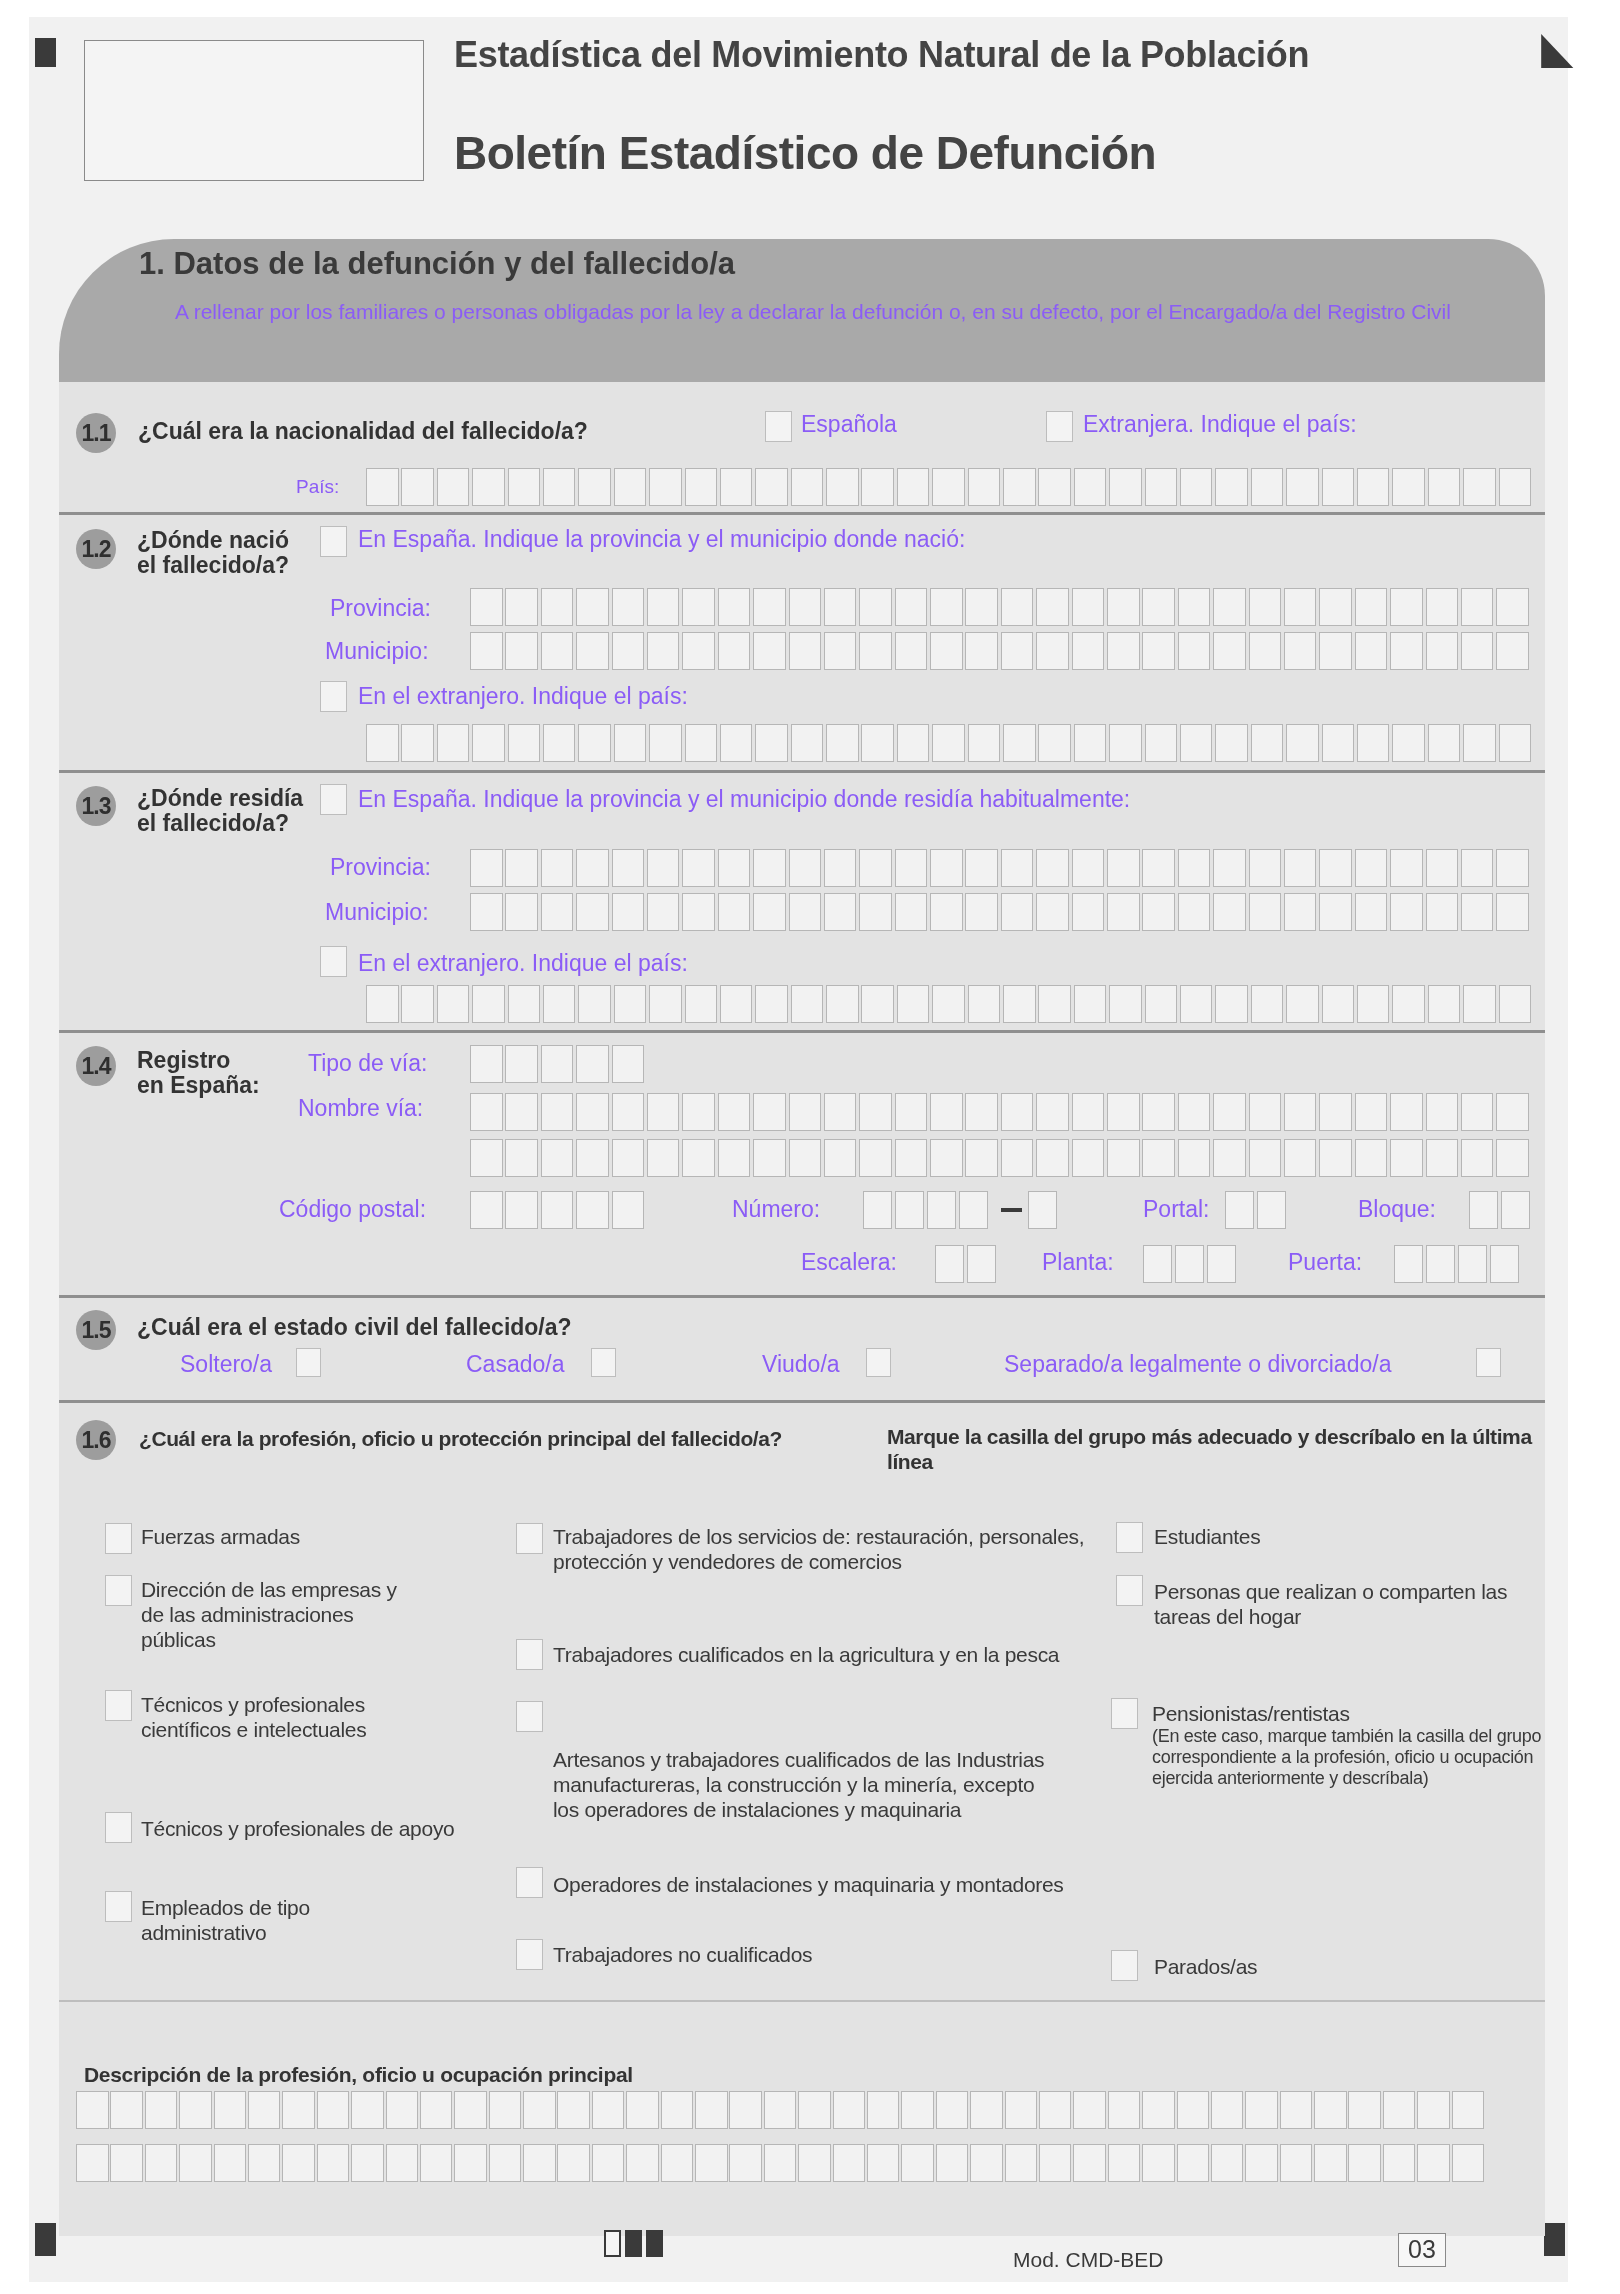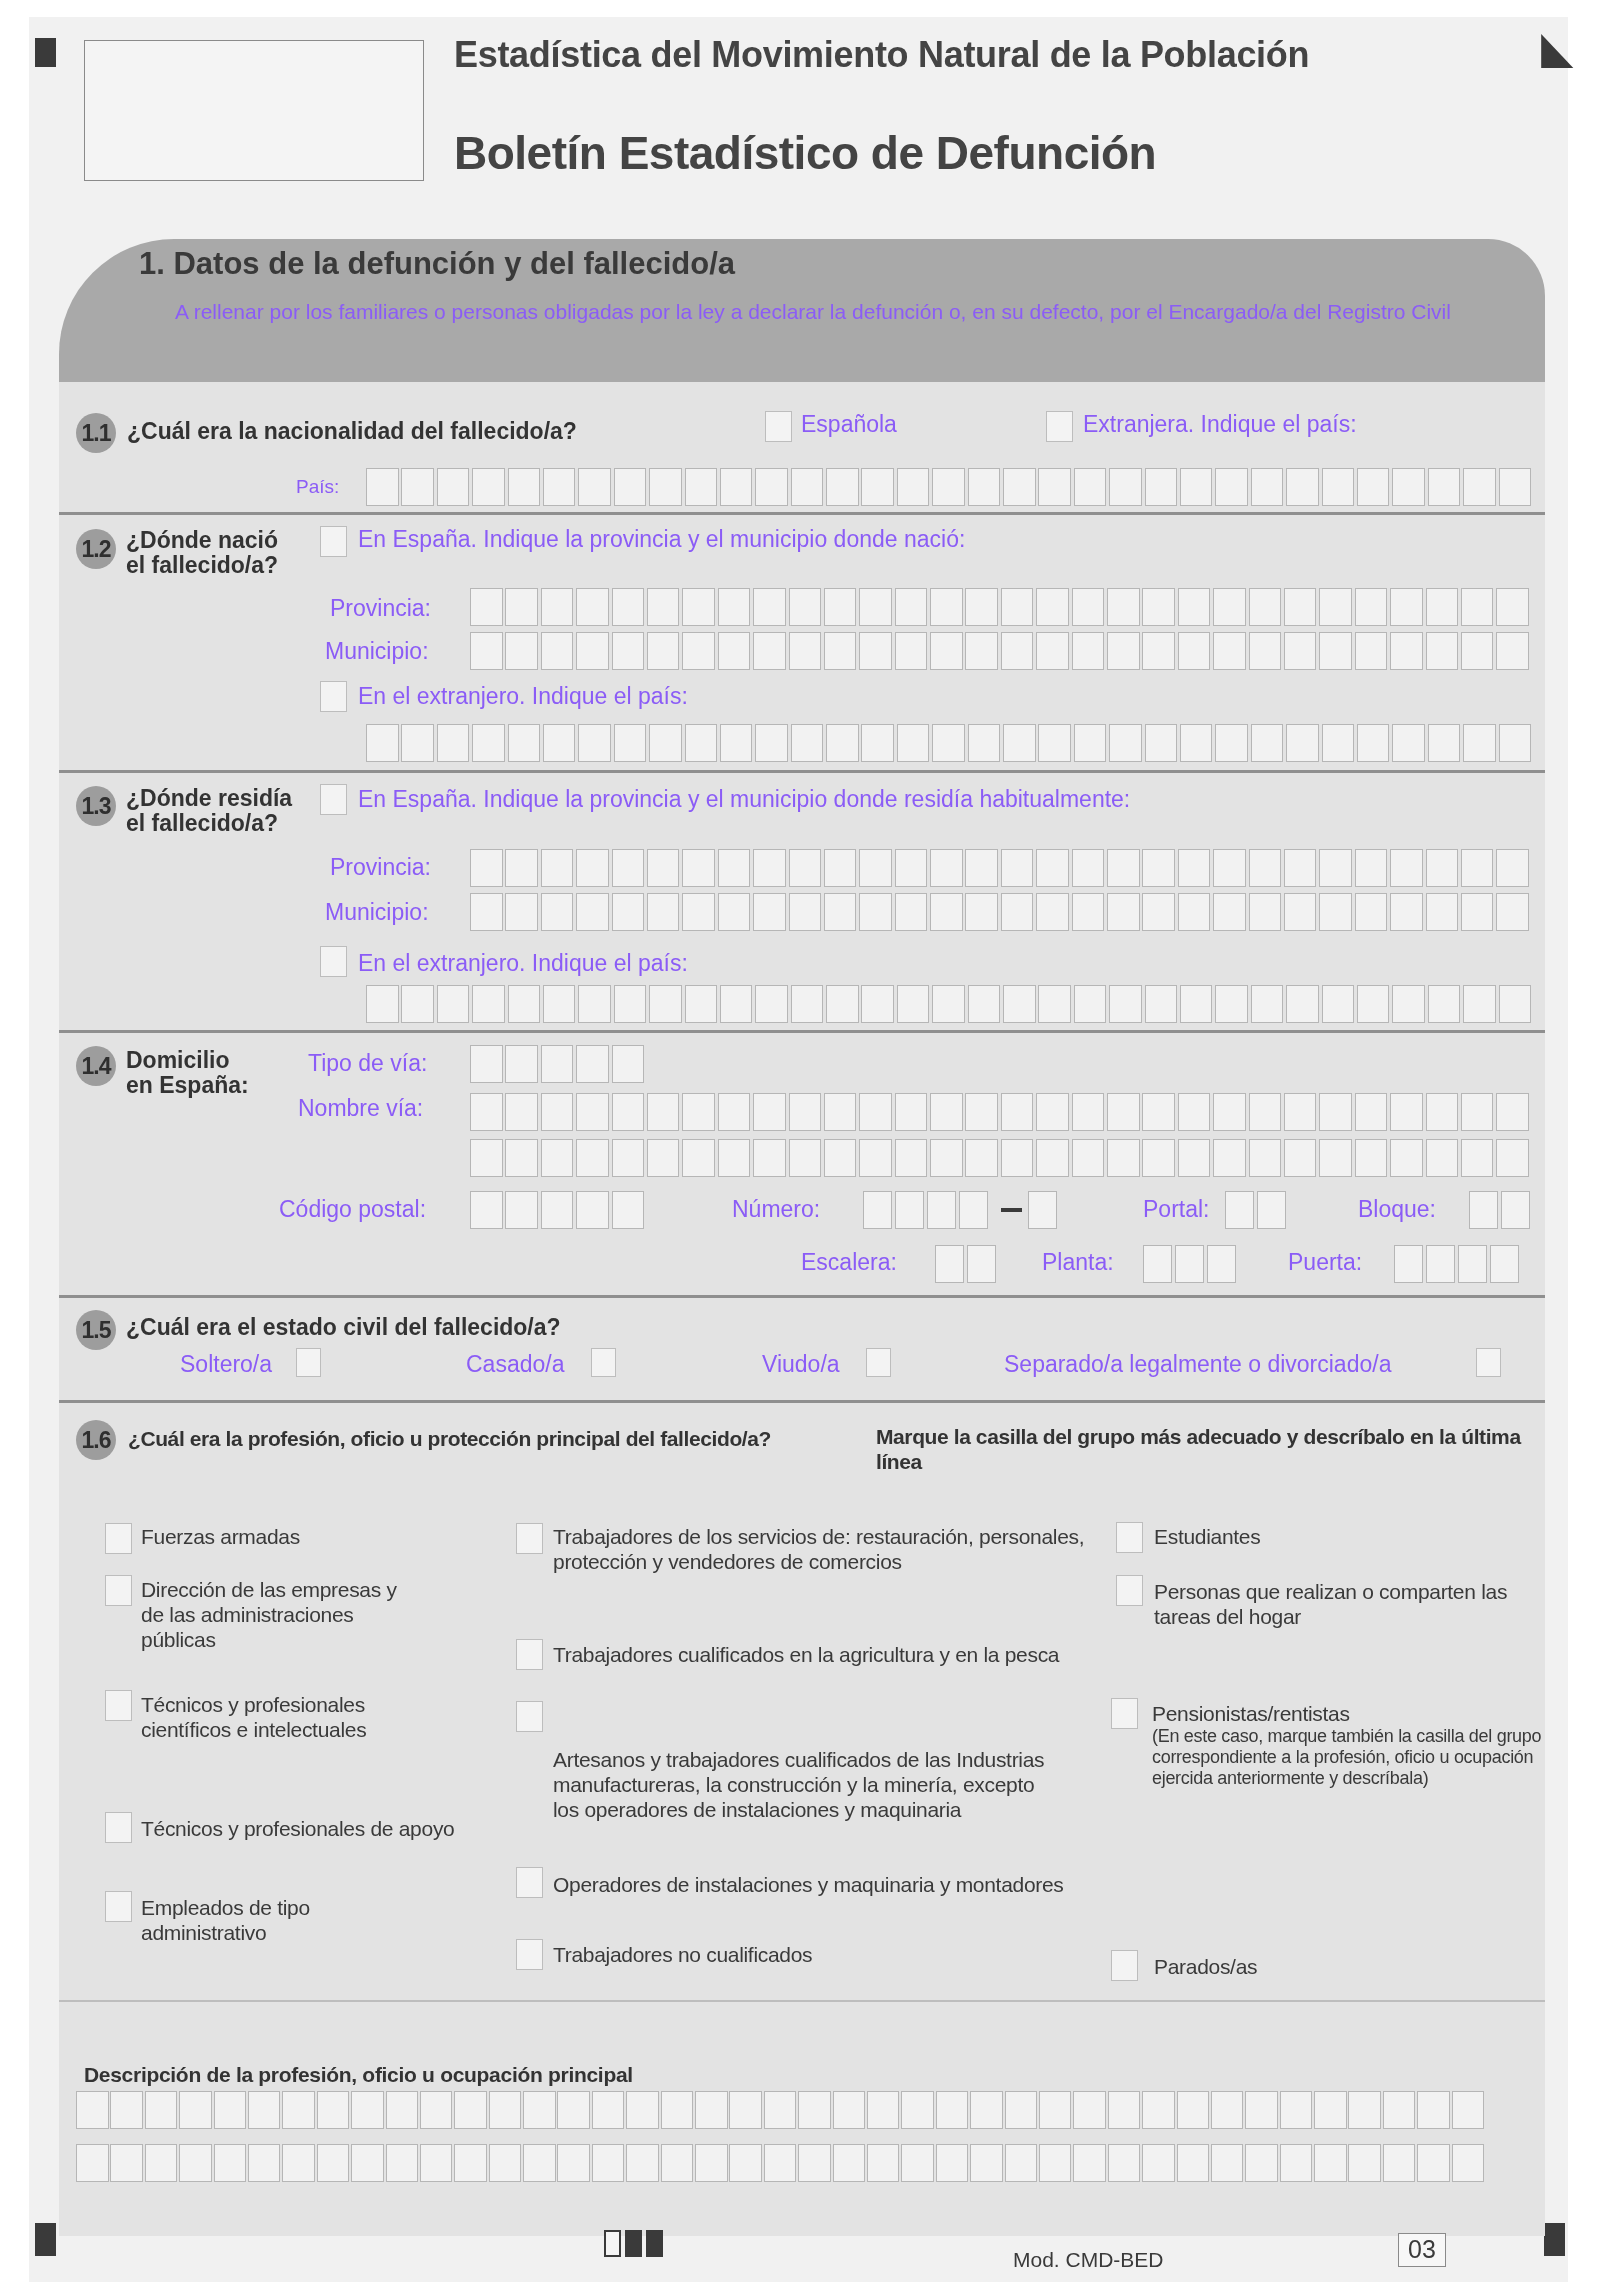--- a/index.html
+++ b/index.html
@@ -15,21 +15,21 @@
   .logo-e { position: absolute; left: 38px; top: 55px; font-size: 92px; }
   .logo-text { padding: 17px 0 0 19px; font-weight: bold; font-size: 25px; line-height: 32.5px; color: #8a8a8a; }
   .title1 { position: absolute; left: 454px; top: 34px; font-size: 36px; font-weight: bold; color: #444; letter-spacing: -0.3px; }
   .title2 { position: absolute; left: 454px; top: 126px; font-size: 46px; font-weight: bold; color: #444; letter-spacing: -0.5px; }
   .section-band { position: absolute; left: 59px; top: 239px; width: 1486px; height: 143px; background: #a9a9a9; border-radius: 115px 57px 0 0; }
   .section-title { position: absolute; left: 139px; top: 246px; font-size: 31px; font-weight: bold; color: #3a3a3a; }
   .section-sub { position: absolute; left: 175px; top: 296px; width: 1300px; font-size: 21px; line-height: 31px; color: #8b5cf6; }
   .form-area { position: absolute; left: 59px; top: 382px; width: 1486px; height: 1854px; background: #e3e3e3; }
   .divider { position: absolute; left: 59px; width: 1486px; height: 2.9px; background: #8f8f8f; }
   .qnum { position: absolute; width: 40px; height: 40px; border-radius: 50%; background: #9d9d9d; color: #2f2f2f; font-weight: bold; font-size: 23px; display: flex; align-items: center; justify-content: center; letter-spacing: -1px; }
-  .qtext { position: absolute; font-weight: bold; font-size: 23px; color: #333; line-height: 25px; }
+  .qtext { position: absolute; font-weight: bold; font-size: 23px; color: #333; line-height: 25px; margin-left: 11px; }
   .label { position: absolute; font-size: 23px; color: #8b5cf6; white-space: nowrap; }
   .chk { position: absolute; width: 27px; height: 31px; background: #f3f3f3; border: 1.9px solid #bdbdbd; }
   .chk-sm { position: absolute; width: 25px; height: 29px; background: #f3f3f3; border: 1.9px solid #bdbdbd; }
   .boxrow { position: absolute; display: flex; gap: 2.9px; }
   .boxrow .b { width: 32.5px; height: 38px; background: #f2f2f2; border: 1.9px solid #b6b6b6; }
   .boxrow.small .b { width: 29px; height: 38px; }
   .occ { position: absolute; font-size: 21px; line-height: 25px; color: #3a3a3a; letter-spacing: -0.3px; }
   .occ-note { font-size: 18px; line-height: 21px; display: block; }
   .desc-title { position: absolute; left: 84px; top: 2063px; font-size: 21px; font-weight: bold; color: #333; letter-spacing: -0.3px; }
   .footer-text { position: absolute; left: 1013px; top: 2248px; font-size: 21px; color: #3a3a3a; }
@@ -322,21 +322,21 @@
     <div class="b"></div>
     <div class="b"></div>
     <div class="b"></div>
     <div class="b"></div>
     <div class="b"></div>
   </div>
 <div class="divider" style="top:1030px;"></div>
 
 <div class="qnum" style="left:76px;top:1046px;">1.4</div>
 <div class="qtext" style="left:126px;top:1048px;">
-  <div>Domicilio</div>
+  <div>Registro</div>
   <div>en España:</div>
 </div>
 <div class="label" style="left:308px;top:1050px;">Tipo de vía:</div>
 <div class="boxrow" style="left:470px;top:1045px;">
     <div class="b"></div>
     <div class="b"></div>
     <div class="b"></div>
     <div class="b"></div>
     <div class="b"></div>
   </div>

